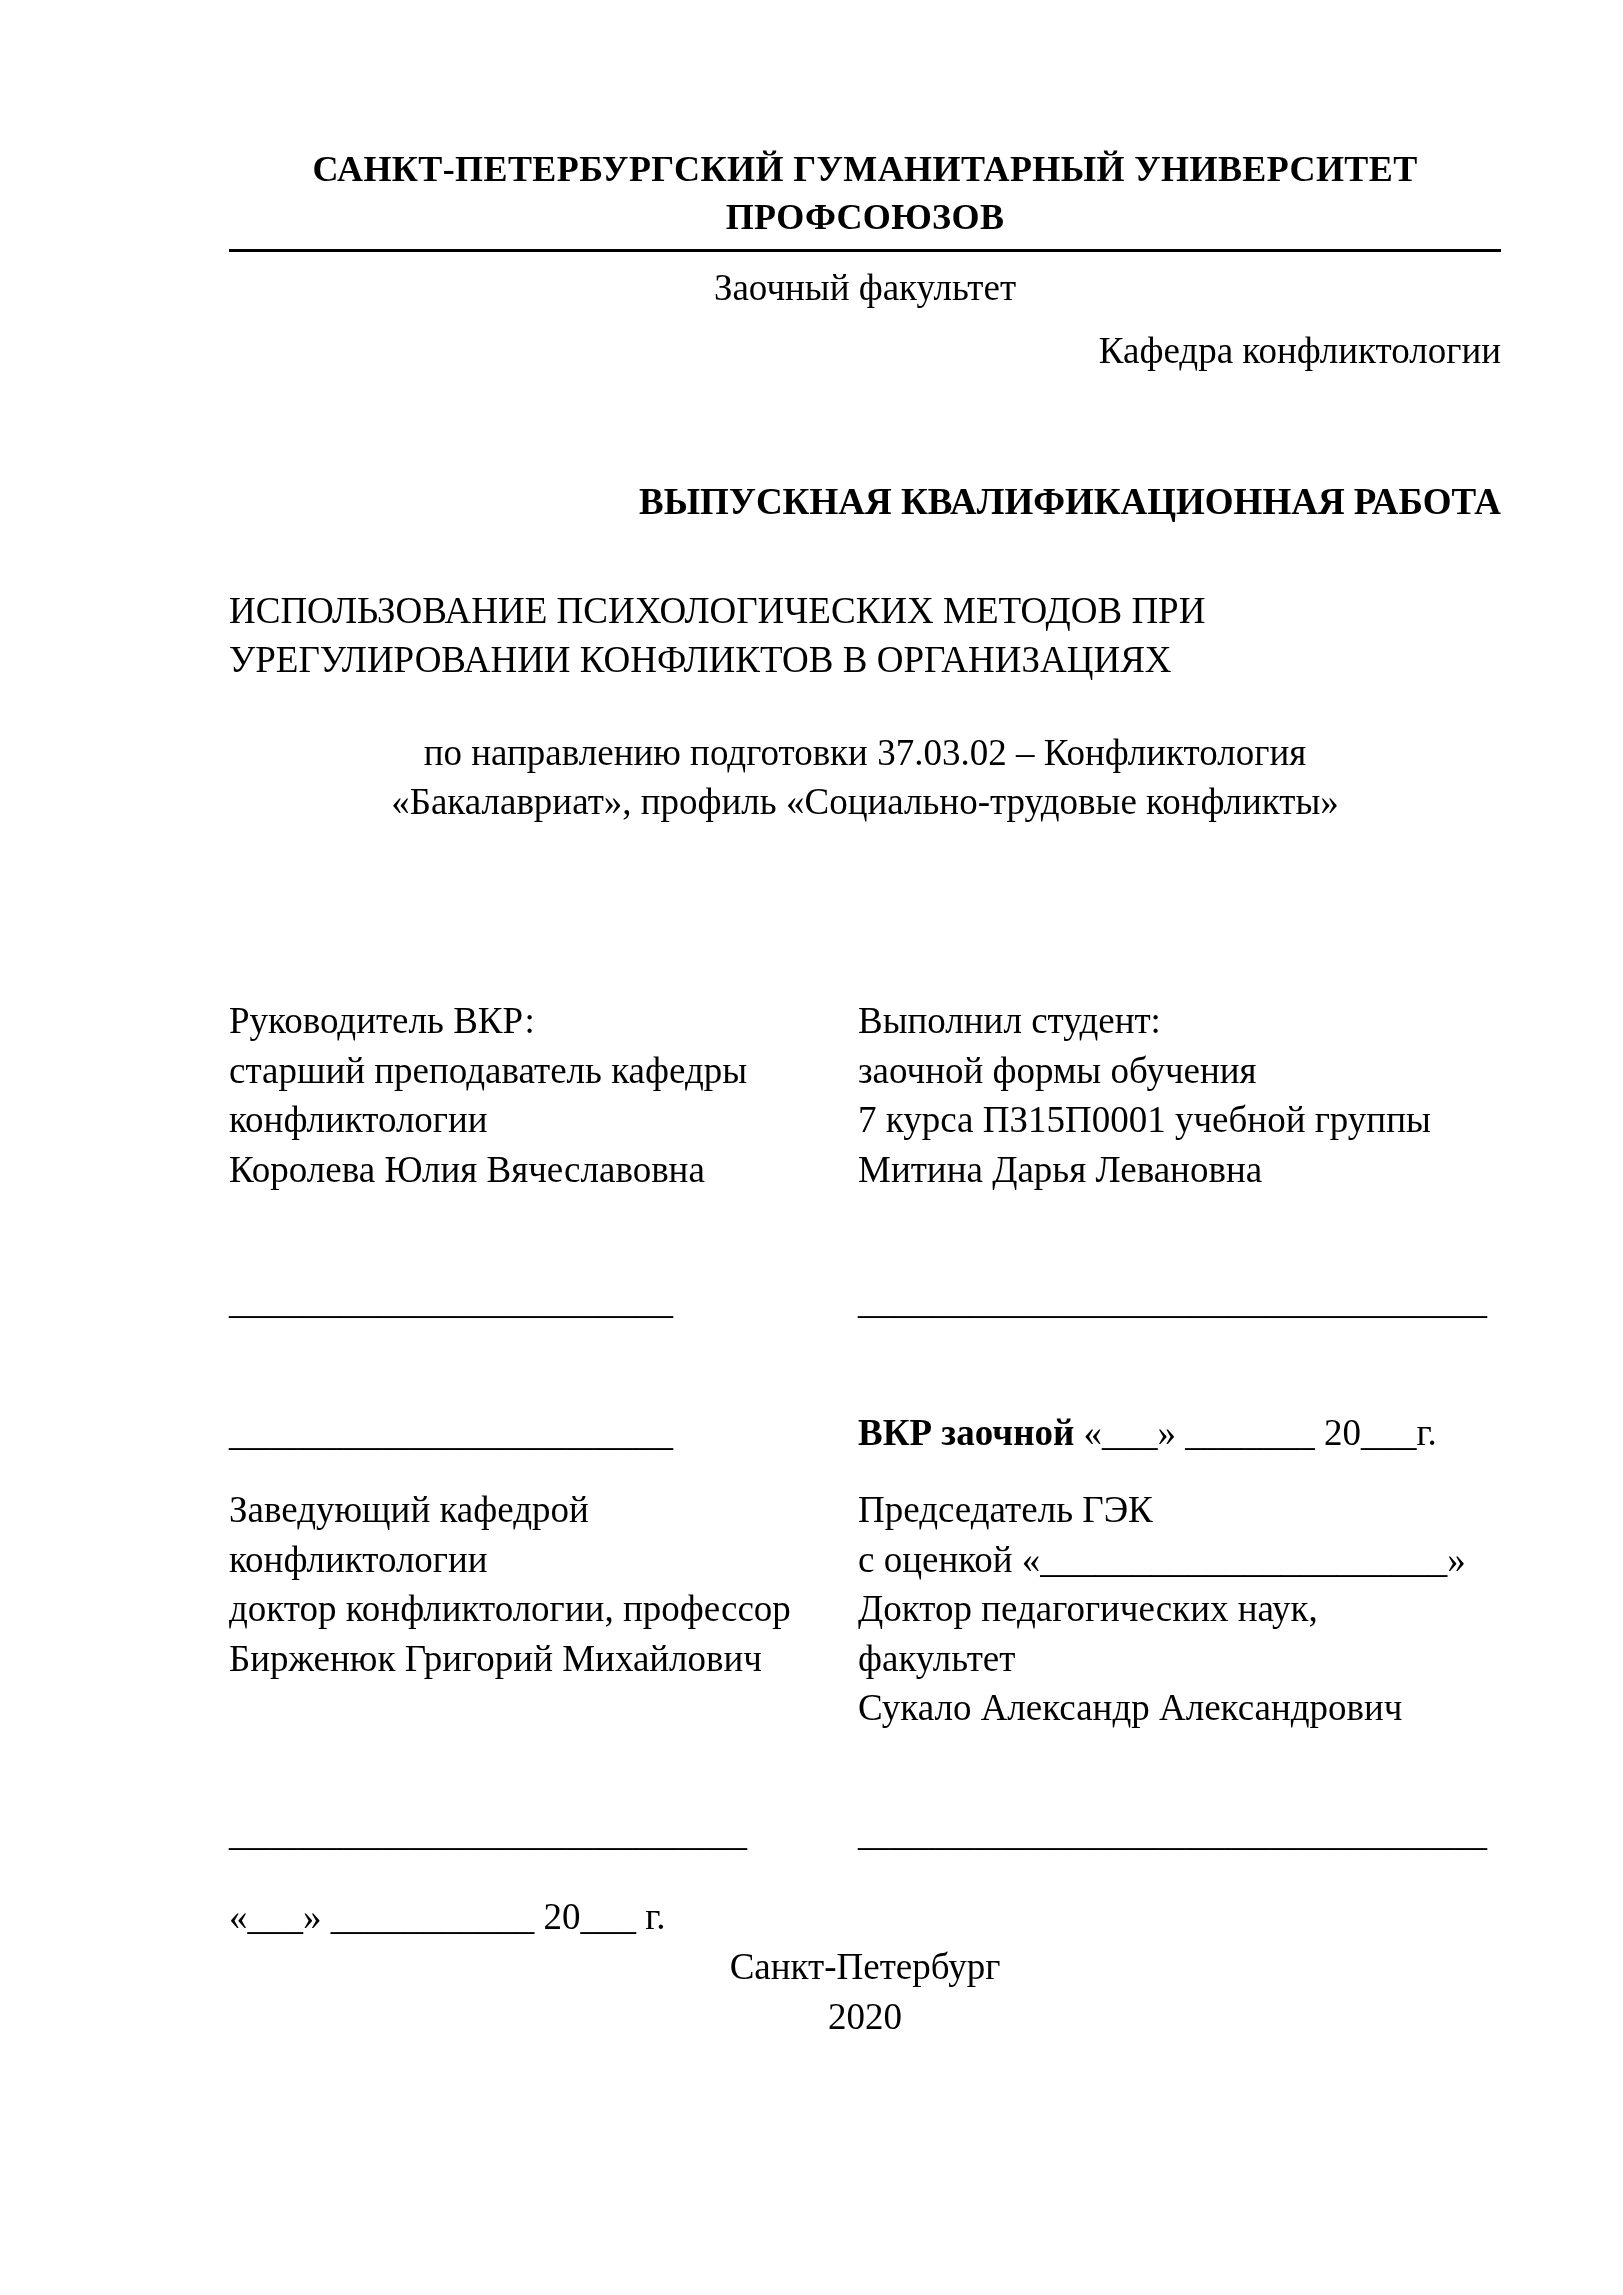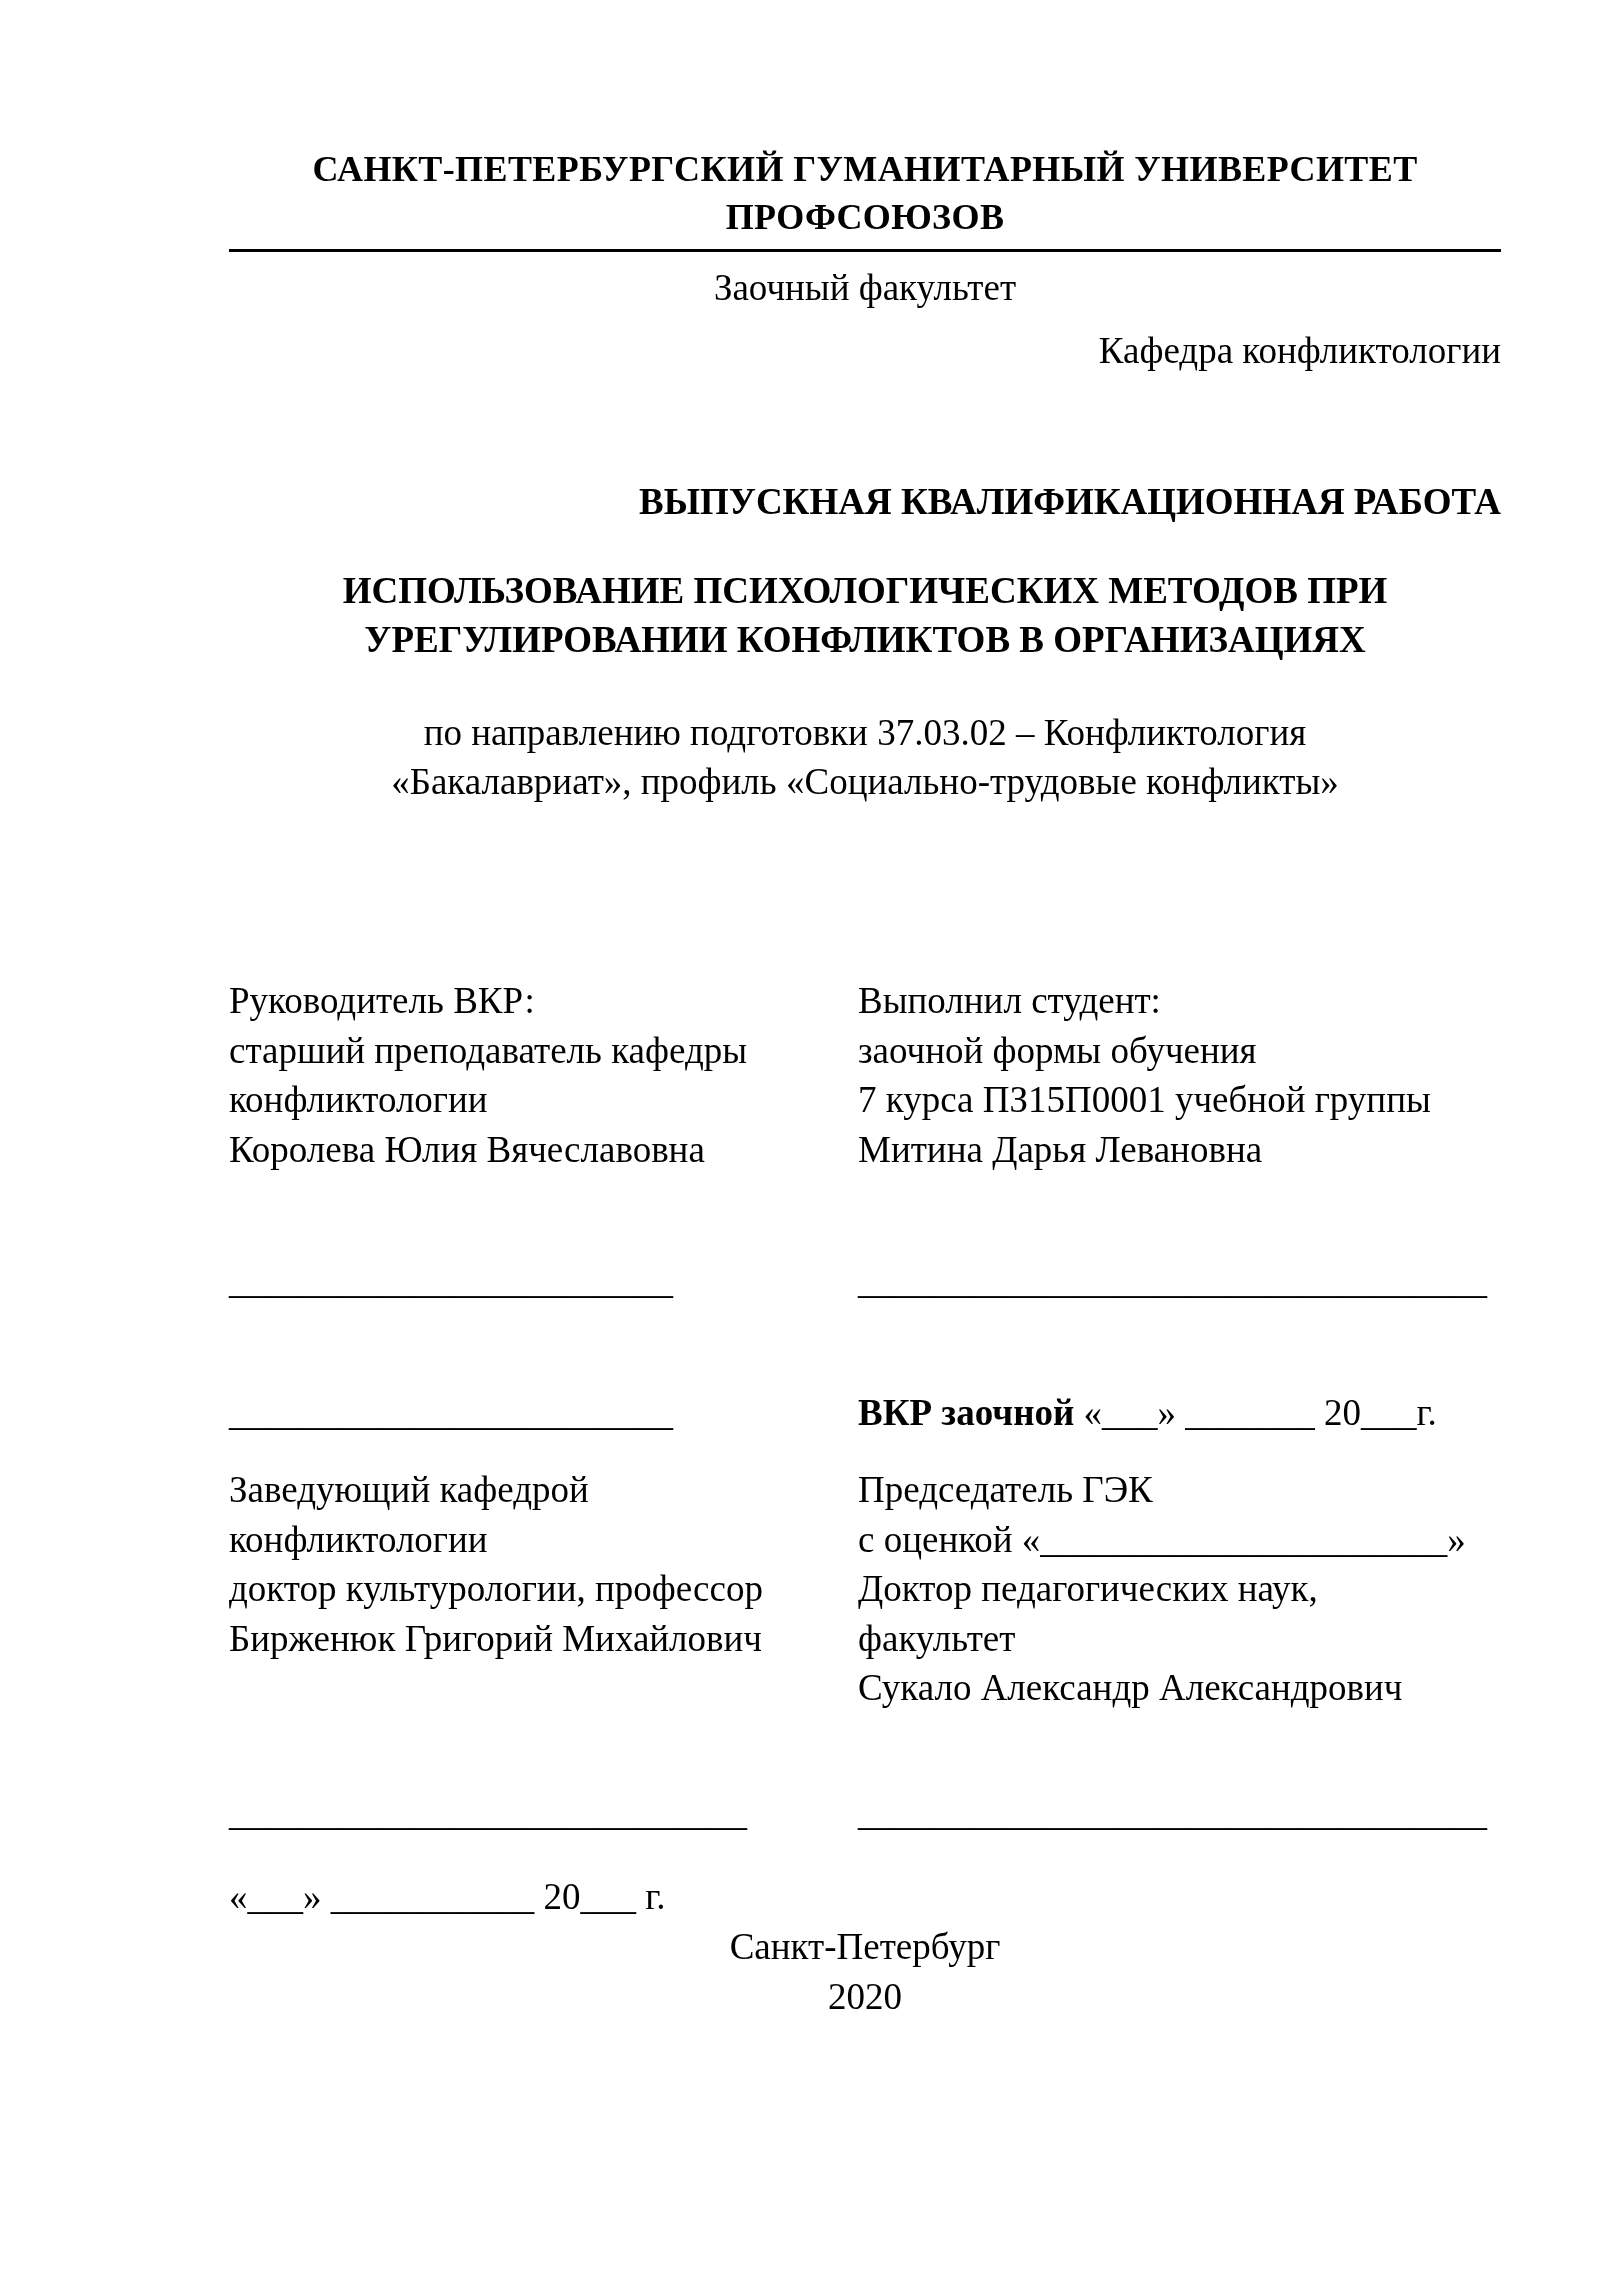--- a/index.html
+++ b/index.html
@@ -37,23 +37,22 @@
   .department {
     margin-top: 12.6px;
     text-align: right;
   }
   .work-type {
     margin-top: 102px;
     text-align: right;
     font-weight: bold;
   }
   .thesis-title {
-    margin-top: 39px;
-    text-align: center;
-    font-weight: bold;
+    margin-top: 59px;
+    font-weight: normal;
   }
   .program {
     margin-top: 43px;
     text-align: center;
   }
   .cols {
     display: grid;
     grid-template-columns: 585px 1fr;
     column-gap: 44px;
     align-items: start;
@@ -112,21 +111,21 @@
 
   <div class="cols sig-row-2">
     <div class="line">________________________</div>
     <div class="line"><span class="bold">ВКР заочной</span><span> «___» _______ 20___г.</span></div>
   </div>
 
   <div class="cols block-3">
     <div>
       <div class="line">Заведующий кафедрой</div>
       <div class="line">конфликтологии</div>
-      <div class="line">доктор культурологии, профессор</div>
+      <div class="line">доктор конфликтологии, профессор</div>
       <div class="line">Бирженюк Григорий Михайлович</div>
     </div>
     <div>
       <div class="line">Председатель ГЭК</div>
       <div class="line">с оценкой «______________________»</div>
       <div class="line">Доктор педагогических наук,</div>
       <div class="line">факультет</div>
       <div class="line">Сукало Александр Александрович</div>
     </div>
   </div>

